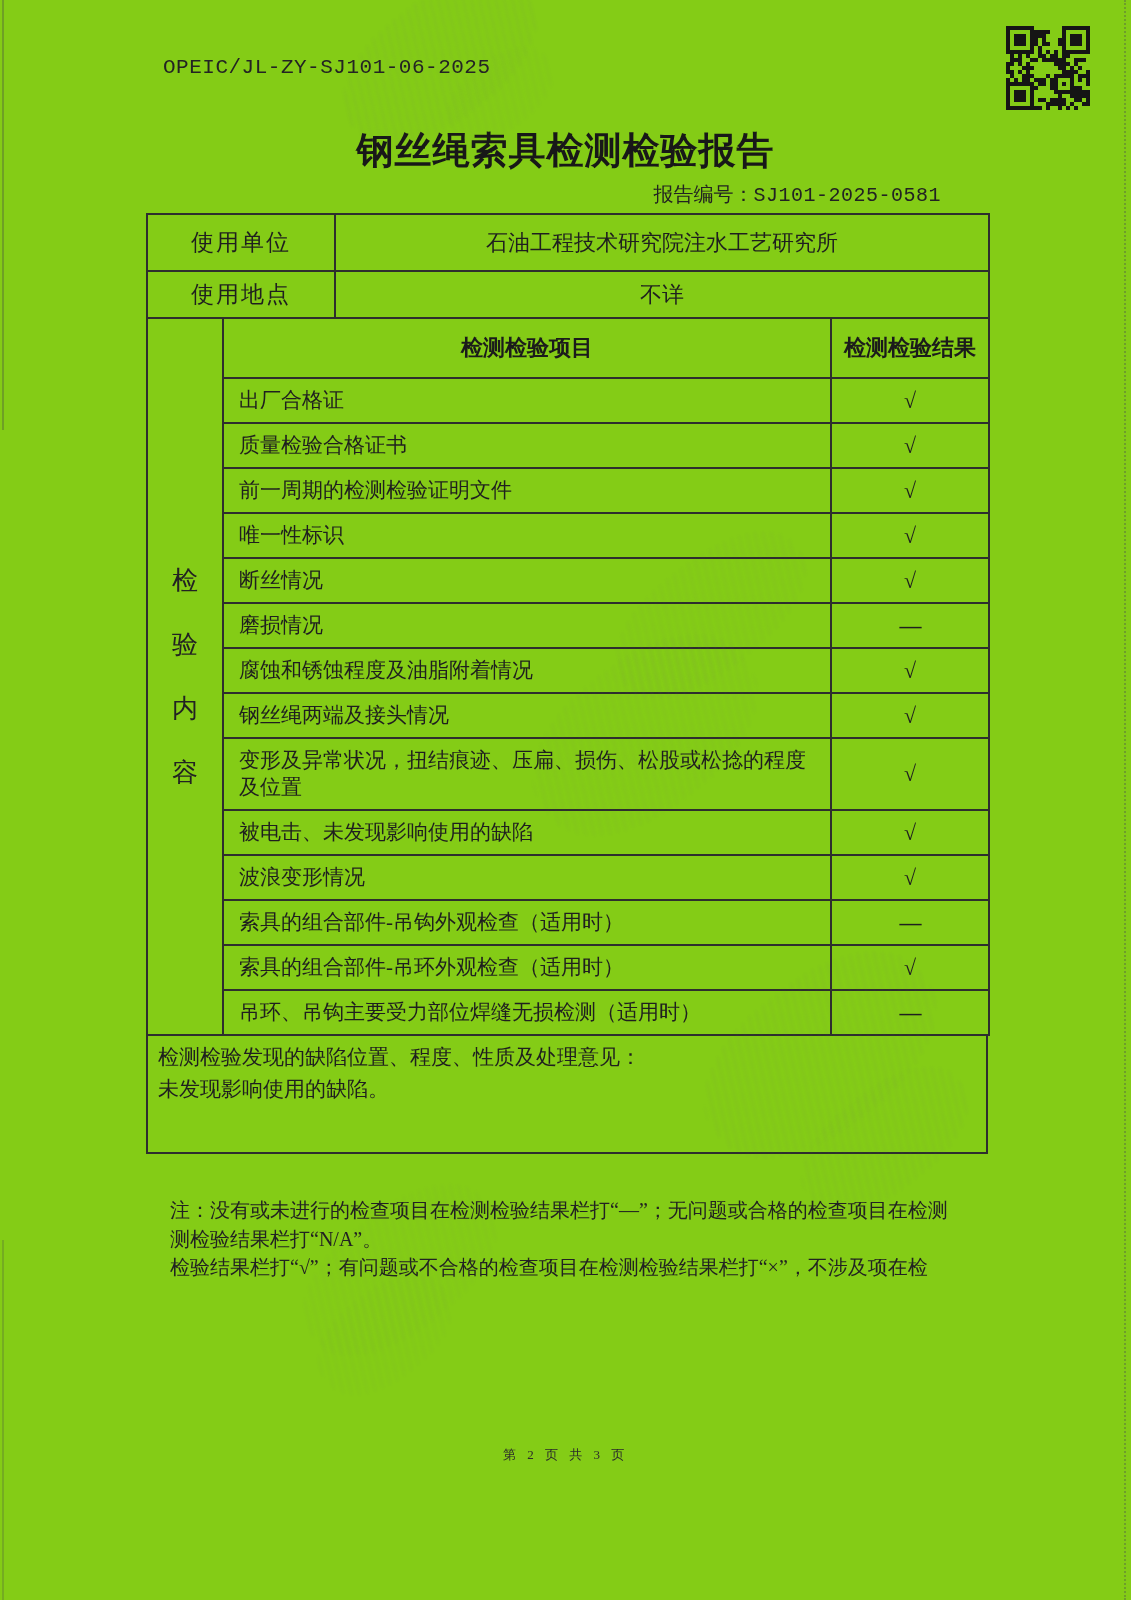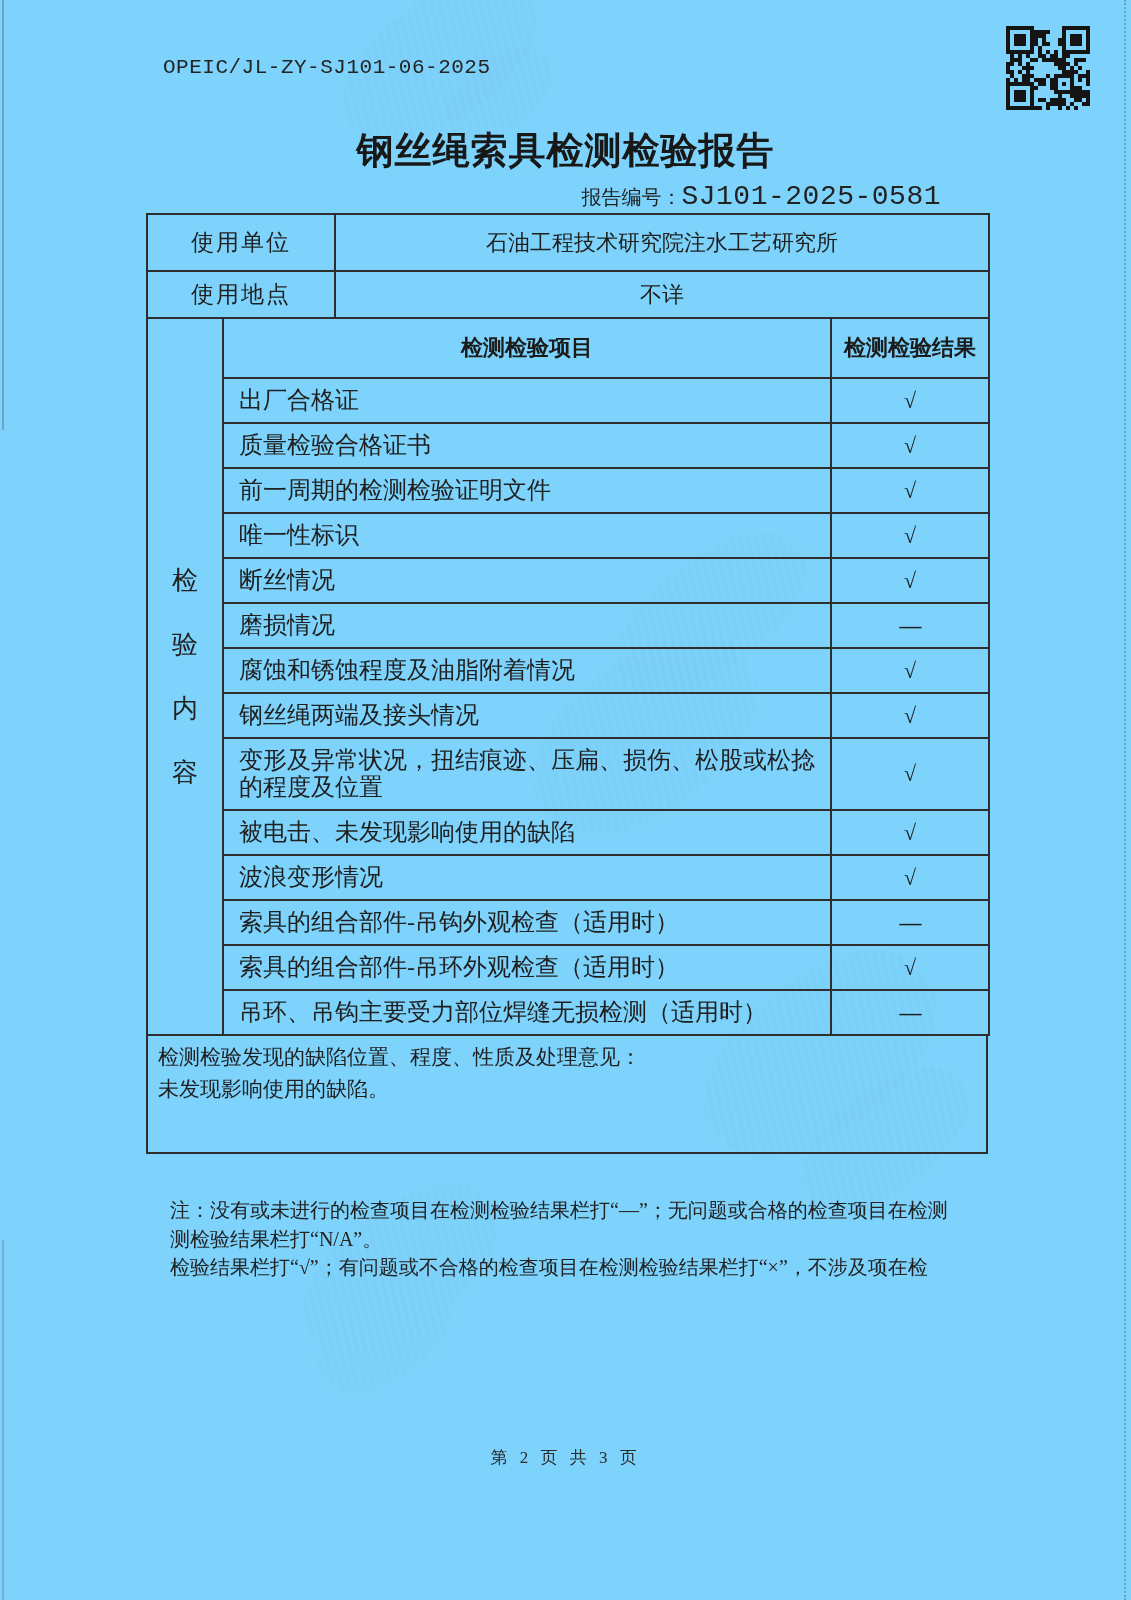--- a/index.html
+++ b/index.html
@@ -1,20 +1,20 @@
 <!DOCTYPE html>
 <html><head>
 <meta charset="utf-8">
 <style>
   html,body{margin:0;padding:0;background:#e9e9e7;}
   .page{
     position:relative;
     width:1131px;height:1600px;
     margin:0 auto;
-    background:#7dd3fc;
+    background:#84cc16;
     font-family:"Liberation Serif", serif;
     color:#1f1f1f;
     overflow:hidden;
   }
   
   .doc-code{
     position:absolute;left:163px;top:56px;
     font-family:"Liberation Mono", monospace;
     font-size:21px;letter-spacing:.5px;color:#232323;
   }
@@ -22,21 +22,21 @@
   .title{
     position:absolute;left:0;top:126px;width:100%;
     margin:0;text-align:center;
     font-family:"Liberation Sans", sans-serif;
     font-size:37px;font-weight:700;letter-spacing:1px;color:#181818;
   }
   .report-no{
     position:absolute;top:181px;right:190px;
     font-size:20px;color:#222;white-space:nowrap;
   }
-  .report-no .num{font-family:"Liberation Mono", monospace;font-size:28px;letter-spacing:.5px;}
+  .report-no .num{font-family:"Liberation Mono", monospace;font-size:20px;letter-spacing:.5px;}
 
   
   .tables{position:absolute;left:146px;top:213px;width:900px;}
   table{border-collapse:collapse;table-layout:fixed;width:842px;}
   td,th{border:2px solid #2e2e2e;padding:0;vertical-align:middle;}
   .info-table .lbl{width:188px;text-align:center;font-size:23px;letter-spacing:2px;}
   .info-table .val{text-align:center;font-size:22px;}
   .info-table tr.r1 td{height:55px;}
   .info-table tr.r2 td{height:45px;}
 
@@ -44,40 +44,40 @@
   .side-cell{width:76px;text-align:center;font-size:26px;color:#222;}
   .side-cell .vchar{line-height:64px;letter-spacing:0;}
   .head-row th{
     font-family:"Liberation Sans", sans-serif;
     font-size:22px;font-weight:700;height:58px;text-align:center;color:#1b1b1b;margin-left:46px;
   }
   tr.item-row{height:45px;}
   tr.item-row.tall{height:72px;}
   .item-cell{
     padding:2px 10px 2px 15px;
-    font-size:24px;line-height:27px;text-align:left;
+    font-size:21px;line-height:27px;text-align:left;
   }
   .result-cell{width:158px;text-align:center;font-size:22px;}
   .result-cell.dash{font-weight:700;letter-spacing:-1px;}
 
   .defect-box{
     width:842px;height:118px;
     border:2px solid #2e2e2e;border-top:none;
     box-sizing:border-box;
     padding:5px 10px 0 10px;
     font-size:21px;line-height:32px;
   }
 
   .note{
     position:absolute;left:170px;top:1196px;width:792px;
     font-size:20px;line-height:28.5px;color:#222;
   }
   .footer{
     position:absolute;left:0;top:1446px;width:100%;
-    text-align:center;font-size:17px;letter-spacing:4px;color:#2b2b2b;
+    text-align:center;font-size:13px;letter-spacing:4px;color:#2b2b2b;
   }
 
   
   .smudge{
     position:absolute;
     background:repeating-linear-gradient(115deg, rgba(100,100,118,.16) 0 2px, transparent 2px 8px);
     transform:rotate(-38deg);
     filter:blur(1.6px);
     opacity:.5;border-radius:45%;
     pointer-events:none;

